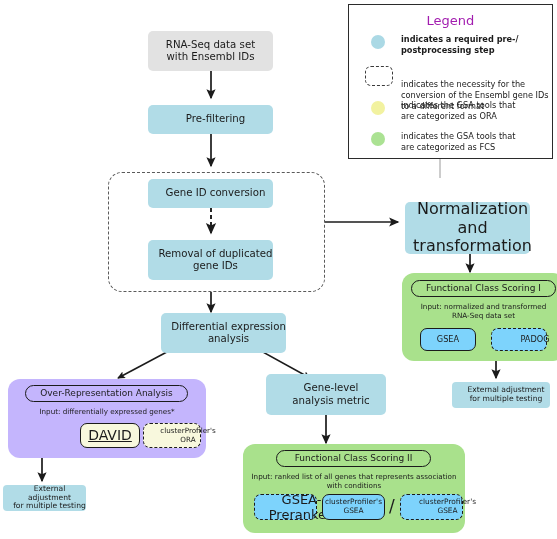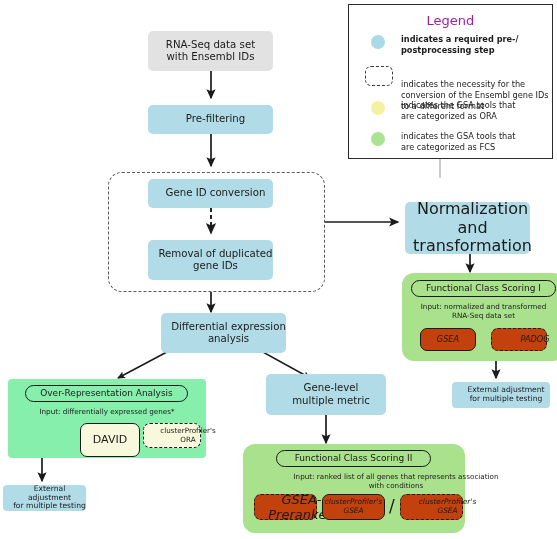--- a/index.html
+++ b/index.html
@@ -31,22 +31,22 @@
   .blue {
     background: #b1dce7;
     border-radius: 5px;
     padding-left: 10px;
   }
   .grey {
     background: #e2e2e2;
     border-radius: 5px;
   }
   .panel-yellow {
-    background: #86efac;
-    border-radius: 4px;
+    background: #c4b5fd;
+    border-radius: 12px;
   }
   .panel-green {
     background: #a9e18c;
     border-radius: 12px;
     margin-left: 24px;
   }
   .title-pill {
     background: transparent;
     border: 1.6px solid #1b1b1b;
     border-radius: 9px;
@@ -54,21 +54,21 @@
   .tool {
     border: 1.4px solid #1b1b1b;
     border-radius: 7px;
   }
   .tool.dashed {
     border-style: dashed;
     border-width: 1.4px;
     padding-left: 32px;
   }
   .tool-yellow { background: #f8f8dd; }
-  .tool-green  { background: #c2410c; font-style: italic; }
+  .tool-green  { background: #7dd3fc; }
   .dashed-container {
     position: absolute;
     box-sizing: border-box;
     border: 1.3px dashed #5a5a5a;
     border-radius: 14px;
     background: transparent;
   }
   .legend-box {
     position: absolute;
     box-sizing: border-box;
@@ -216,39 +216,39 @@
     <div class="panel-sub" style="top:29px;">Input: normalized and transformed
 RNA-Seq data set</div>
     <div class="node tool tool-green" style="left:18px; top:55px; width:56px; height:23px; font-size:8.2px;">GSEA</div>
     <div class="node tool tool-green dashed" style="left:89px; top:55px; width:56px; height:23px; font-size:8.2px;">PADOG</div>
   </div>
 
   <div class="node blue" style="left:452px; top:382px; width:98px; height:26px; font-size:7.6px; white-space:pre-line; border-radius:4px;">External adjustment
 for multiple testing</div>
 
   <div class="node blue" style="left:266px; top:374px; width:120px; height:41px; font-size:10.2px; white-space:pre-line;">Gene-level
-multiple metric</div>
+analysis metric</div>
 
   <div class="panel-green" style="position:absolute; left:219px; top:444px; width:222px; height:89px;">
     <div class="node title-pill" style="left:33px; top:6px; width:155px; height:17px; font-size:9px;">Functional Class Scoring II</div>
-    <div class="panel-sub" style="top:28px;padding-left:42px;">Input: ranked list of all genes that represents association
+    <div class="panel-sub" style="top:28px;">Input: ranked list of all genes that represents association
 with conditions</div>
     <div class="node tool tool-green dashed" style="left:11px; top:50px; width:63px; height:26px; font-size:13px; white-space:pre-line;">GSEA-
 Preranked</div>
     <div class="node tool tool-green" style="left:79px; top:50px; width:63px; height:26px; font-size:7.4px; white-space:pre-line;">clusterProfiler's
 GSEA</div>
     <span class="slash" style="left:146px; top:52px;">/</span>
     <div class="node tool tool-green dashed" style="left:157px; top:50px; width:63px; height:26px; font-size:7.4px; white-space:pre-line;">clusterProfiler's
 GSEA</div>
   </div>
 
   <div class="panel-yellow" style="position:absolute; left:8px; top:379px; width:198px; height:79px;">
     <div class="node title-pill" style="left:17px; top:6px; width:163px; height:17px; font-size:9px;">Over-Representation Analysis</div>
     <div class="panel-sub" style="top:28px;">Input: differentially expressed genes*</div>
-    <div class="node tool tool-yellow" style="left:72px; top:44px; width:60px; height:34px; font-size:11px;">DAVID</div>
+    <div class="node tool tool-yellow" style="left:72px; top:44px; width:60px; height:25px; font-size:14px;text-decoration:underline;">DAVID</div>
     <div class="node tool tool-yellow dashed" style="left:135px; top:44px; width:58px; height:25px; font-size:7.2px; white-space:pre-line;">clusterProfiler's
 ORA</div>
   </div>
 
   <div class="node blue" style="left:3px; top:485px; width:83px; height:26px; font-size:7.6px; white-space:pre-line; border-radius:4px;">External adjustment
 for multiple testing</div>
 
 </div>
 
 </body></html>

